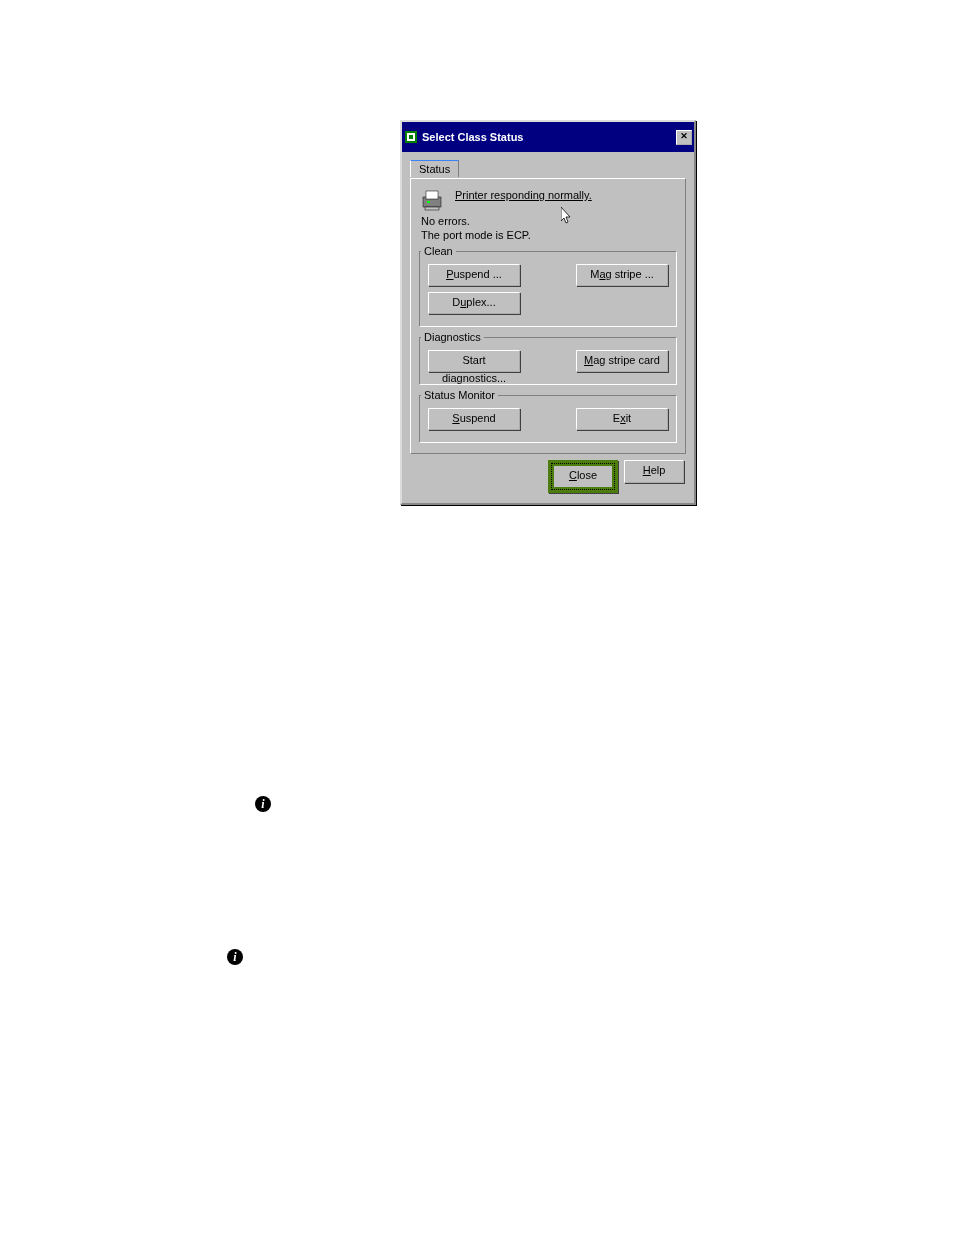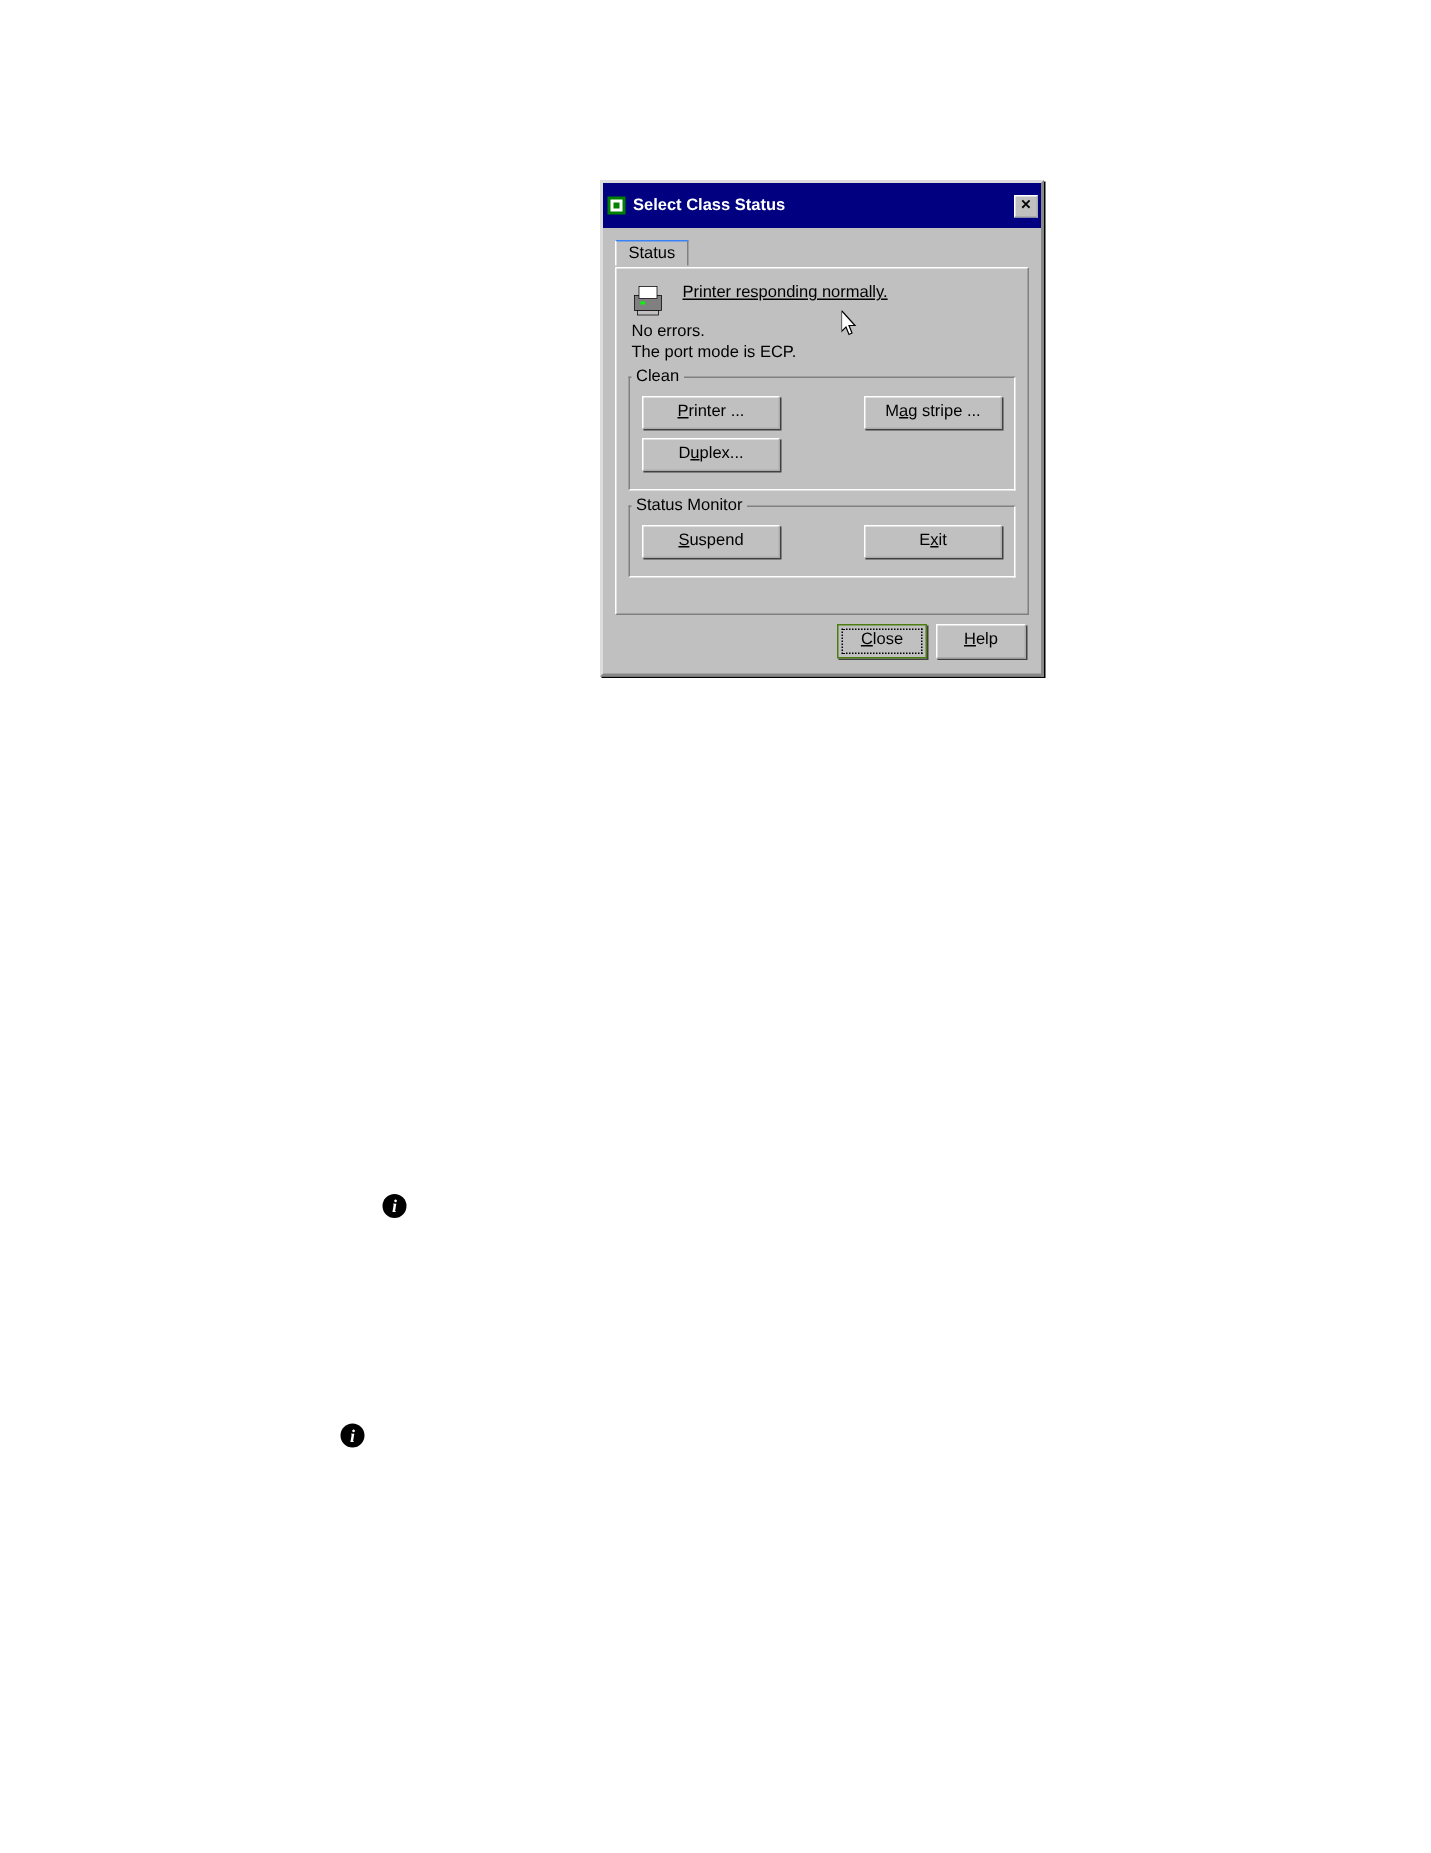--- a/index.html
+++ b/index.html
@@ -147,21 +147,21 @@
     border: 1px outset #fff;
     box-shadow: 1px 1px 0 #404040;
     font-size: 11px;
     width: 58px;
     height: 21px;
     text-align: center;
     line-height: 19px;
     display: inline-block;
   }
   .btn-default {
-    border: 1px solid #4d7c0f;
+    border: 6px solid #4d7c0f;
     outline: 1px dotted #000;
     outline-offset: -4px;
   }
   .cursor-arrow {
     position: absolute;
     width: 12px;
     height: 18px;
   }
   .info-bullet {
     position: absolute;
@@ -210,29 +210,36 @@
           </svg>
         </span>
         <span class="status-text">Printer responding normally.</span>
       </div>
       <div class="sub-text">No errors.</div>
       <div class="sub-text">The port mode is ECP.</div>
 
       <div class="groupbox">
         <span class="group-legend">Clean</span>
         <div class="row">
-          <span class="btn"><u>P</u><span>rinter ...</span></span>
+          <span class="btn"><u>P</u><span>uspend ...</span></span>
           <span class="btn">M<u>a</u><span>g stripe ...</span></span>
         </div>
         <div class="row">
           <span class="btn">D<u>u</u><span>plex...</span></span>
           <span class="spacer"></span>
         </div>
       </div>
 
+      <div class="groupbox">
+        <span class="group-legend">Diagnostics</span>
+        <div class="row">
+          <span class="btn">Start diagnostics...</span>
+          <span class="btn"><u>M</u><span>ag stripe card</span></span>
+        </div>
+      </div>
 
       <div class="groupbox">
         <span class="group-legend">Status Monitor</span>
         <div class="row">
           <span class="btn"><u>S</u><span>uspend</span></span>
           <span class="btn">E<u>x</u><span>it</span></span>
         </div>
       </div>
 
       <span class="cursor-arrow" style="left:150px; top:28px;">

